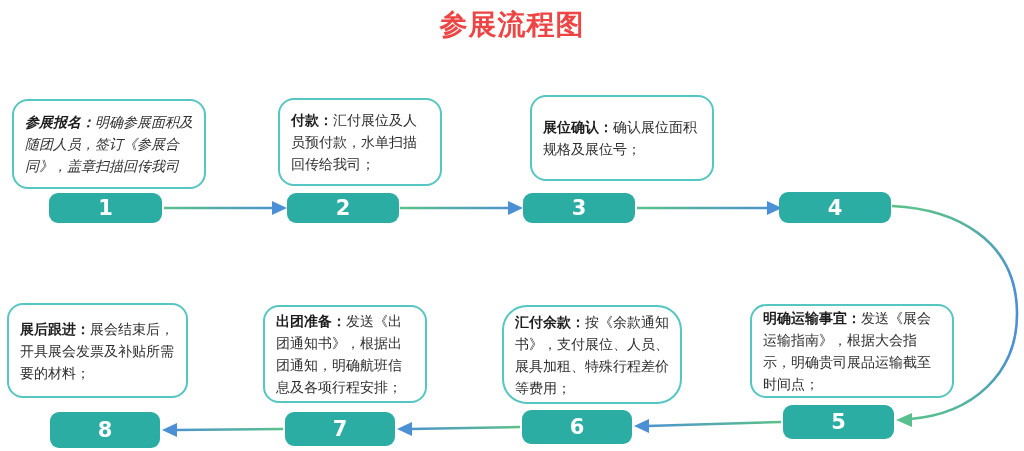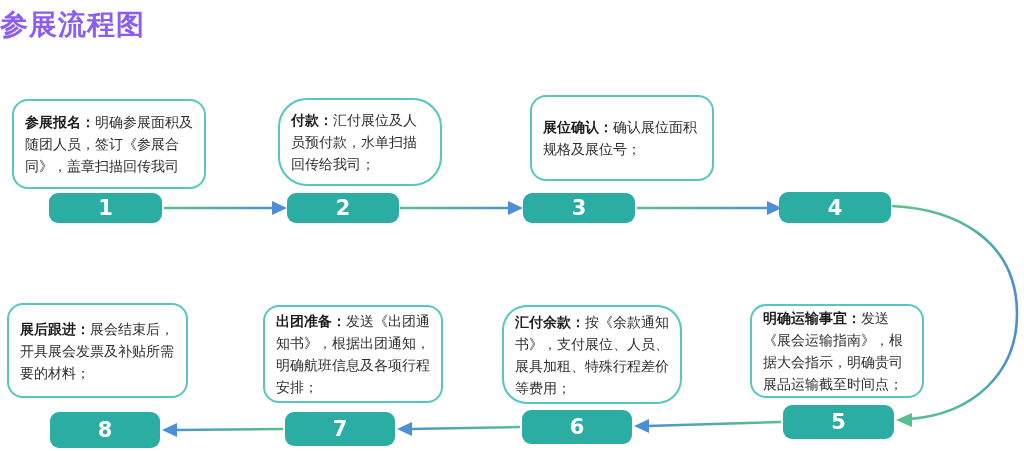--- a/index.html
+++ b/index.html
@@ -5,21 +5,22 @@
   html,body{margin:0;padding:0;background:#ffffff;}
   .page{
     position:relative;
     width:1024px;height:451px;
     background:#ffffff;
     overflow:hidden;
     font-family:"DejaVu Sans","Liberation Sans",sans-serif;
   }
   .title{
     position:absolute;top:6px;left:0;right:0;
-    font-size:28px;font-weight:bold;color:#8b5cf6;
+    text-align:center;
+    font-size:28px;font-weight:bold;color:#ef4444;
     letter-spacing:1px;
     margin:0;
   }
   .card{
     position:absolute;
     background:#ffffff;
     border:2px solid #55c6c1;
     border-radius:16px;
     display:flex;align-items:center;
     box-sizing:border-box;
@@ -108,60 +109,60 @@
     <g>
       <line x1="520" y1="427" x2="410" y2="429" stroke="url(#g67)" stroke-width="2.6"></line>
       <path d="M 397 429 L 412 422 L 412 436 Z" fill="#4b8fd4"></path>
     </g>
     <g>
       <line x1="283" y1="429" x2="175" y2="430" stroke="url(#g78)" stroke-width="2.6"></line>
       <path d="M 162 430 L 177 423 L 177 437 Z" fill="#4b8fd4"></path>
     </g>
   </svg>
 
-  <div class="card" style="left:12px;top:99px;width:194px;height:90px;">
+  <div class="card" style="left:12px;top:99px;width:194px;height:90px;font-style:italic;">
     <p><span class="lbl">参展报名：</span><span>明确参展面积及随团人员，签订《参展合同》，盖章扫描回传我司</span></p>
   </div>
   <div class="num" style="left:49px;top:193px;width:113px;height:30px;">
     <span>1</span>
   </div>
 
-  <div class="card" style="left:278px;top:98px;width:164px;height:88px;border-radius:29px;">
+  <div class="card" style="left:278px;top:98px;width:164px;height:88px;">
     <p><span class="lbl">付款：</span><span>汇付展位及人员预付款，水单扫描回传给我司；</span></p>
   </div>
   <div class="num" style="left:287px;top:193px;width:112px;height:30px;">
     <span>2</span>
   </div>
 
   <div class="card" style="left:530px;top:95px;width:184px;height:86px;">
     <p><span class="lbl">展位确认：</span><span>确认展位面积规格及展位号；</span></p>
   </div>
   <div class="num" style="left:523px;top:193px;width:112px;height:30px;">
     <span>3</span>
   </div>
 
   <div class="num" style="left:779px;top:192px;width:112px;height:31px;">
     <span>4</span>
   </div>
 
-  <div class="card" style="left:750px;top:304px;width:174px;height:94px;">
+  <div class="card" style="left:750px;top:304px;width:204px;height:94px;">
     <p><span class="lbl">明确运输事宜：</span><span>发送《展会运输指南》，根据大会指示，明确贵司展品运输截至时间点；</span></p>
   </div>
   <div class="num" style="left:783px;top:405px;width:111px;height:34px;">
     <span>5</span>
   </div>
 
   <div class="card" style="left:502px;top:305px;width:180px;height:99px;border-radius:25px;">
     <p><span class="lbl">汇付余款：</span><span>按《余款通知书》，支付展位、人员、展具加租、特殊行程差价等费用；</span></p>
   </div>
   <div class="num" style="left:522px;top:410px;width:110px;height:34px;">
     <span>6</span>
   </div>
 
-  <div class="card" style="left:263px;top:305px;width:180px;height:98px;">
+  <div class="card" style="left:263px;top:305px;width:164px;height:98px;">
     <p><span class="lbl">出团准备：</span><span>发送《出团通知书》，根据出团通知，明确航班信息及各项行程安排；</span></p>
   </div>
   <div class="num" style="left:285px;top:412px;width:110px;height:34px;">
     <span>7</span>
   </div>
 
   <div class="card" style="left:7px;top:303px;width:181px;height:95px;">
     <p><span class="lbl">展后跟进：</span><span>展会结束后，开具展会发票及补贴所需要的材料；</span></p>
   </div>
   <div class="num" style="left:50px;top:412px;width:110px;height:36px;">

